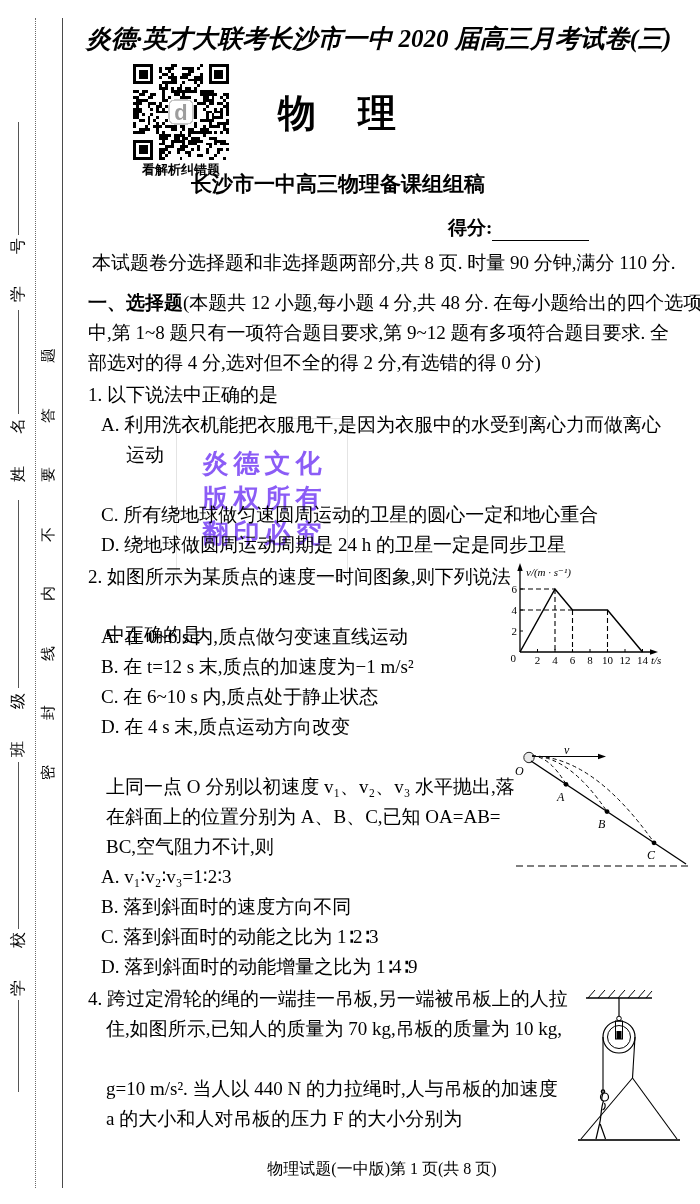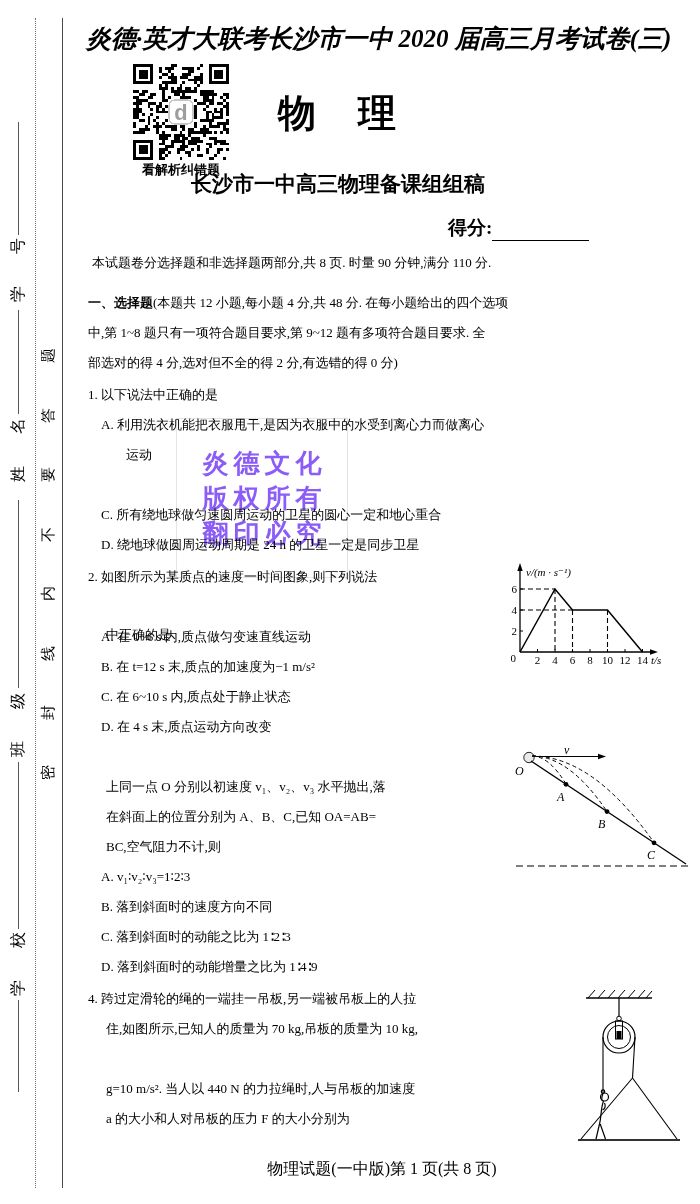--- a/index.html
+++ b/index.html
@@ -1,18 +1,18 @@
 <!DOCTYPE html>
 <html><head>
 <meta charset="utf-8">
 <style>
   html,body{margin:0;padding:0;background:#fff;}
   #page{position:relative;width:700px;height:1204px;background:#ffffff;overflow:hidden;
         font-family:"Liberation Serif","DejaVu Serif",serif;color:#000;}
-  .tline{position:absolute;white-space:nowrap;font-size:13px;line-height:22px;}
+  .tline{position:absolute;white-space:nowrap;font-size:19px;line-height:22px;}
   .bold{font-weight:bold;}
   
   .vline-solid{position:absolute;width:0;border-left:1.6px solid #4a4a4a;}
   .vline-dotted{position:absolute;width:0;border-left:1.6px dotted #6a6a6a;}
   .vseg{position:absolute;width:0;border-left:1.2px solid #555;}
   .vblock{position:absolute;display:flex;flex-direction:column-reverse;justify-content:space-between;align-items:center;}
   .vchar{transform:rotate(-90deg);font-size:15px;line-height:1;display:block;}
   .vblock.big .vchar{font-size:16px;}
   
   #header-title{position:absolute;left:86px;top:22px;font-size:25px;font-weight:900;font-style:italic;

